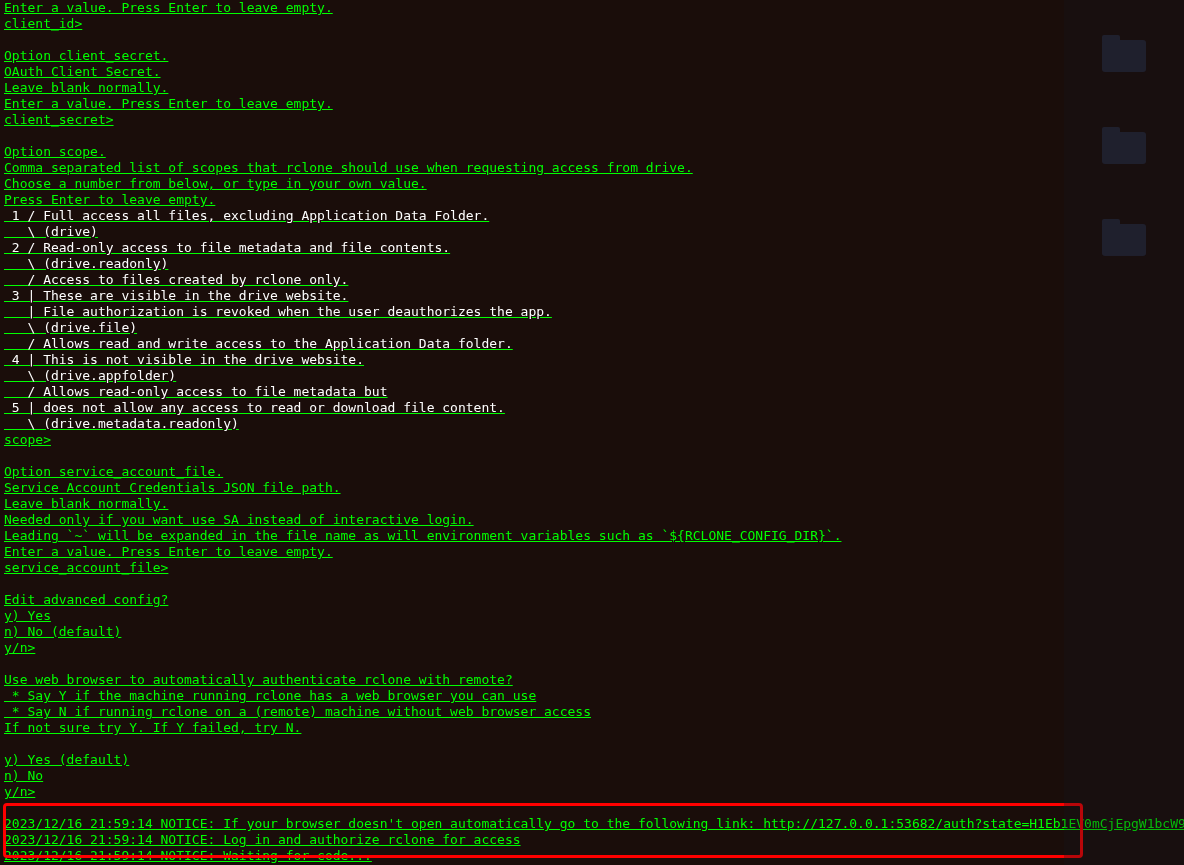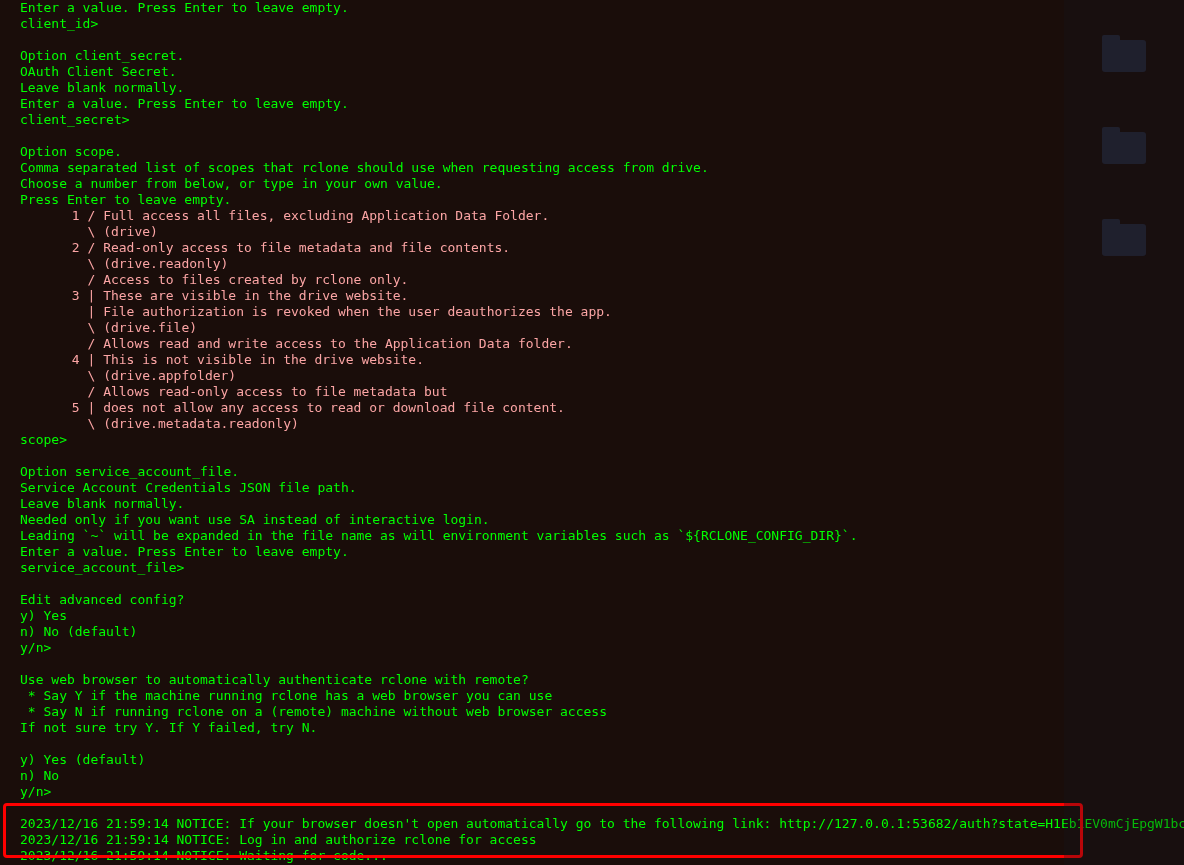--- a/index.html
+++ b/index.html
@@ -11,32 +11,32 @@
     background: #1a0d0a;
     font-family: "Menlo", "Monaco", "Consolas", monospace;
     font-size: 13px;
     line-height: 16px;
     width: 1184px;
     height: 865px;
     overflow: hidden;
     position: relative;
   }
   .terminal {
-    padding: 0 20px;
+    padding: 0 4px;
     color: #00ff00;
     white-space: pre;
     width: 1060px;
+    text-decoration: underline;
   }
   .line {
     display: block;
     height: 16px;
   }
   .red {
-    color: #fca5a5;
-    margin-left: 44px;
+    color: #ffffff;
   }
   .green {
     color: #00ff00;
   }
   .highlight-box {
     position: absolute;
     border: 3px solid #ff0000;
     border-radius: 4px;
     left: 3px;
     width: 1080px;

